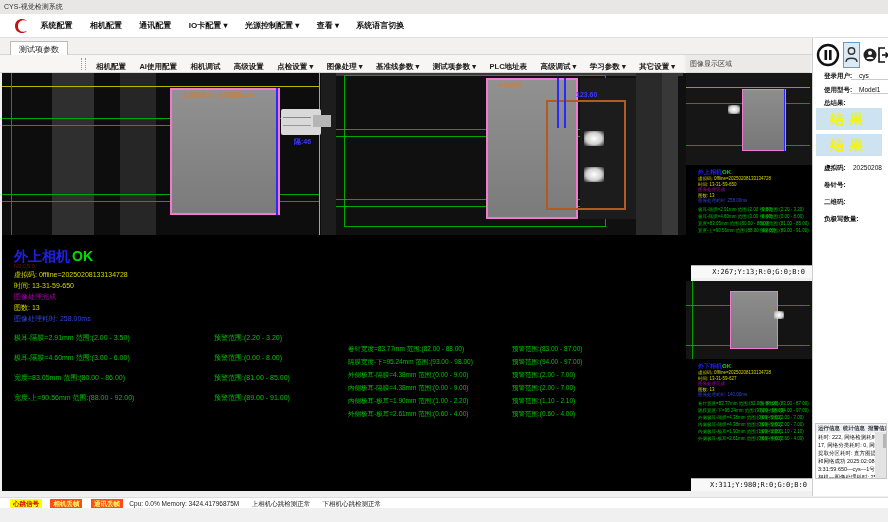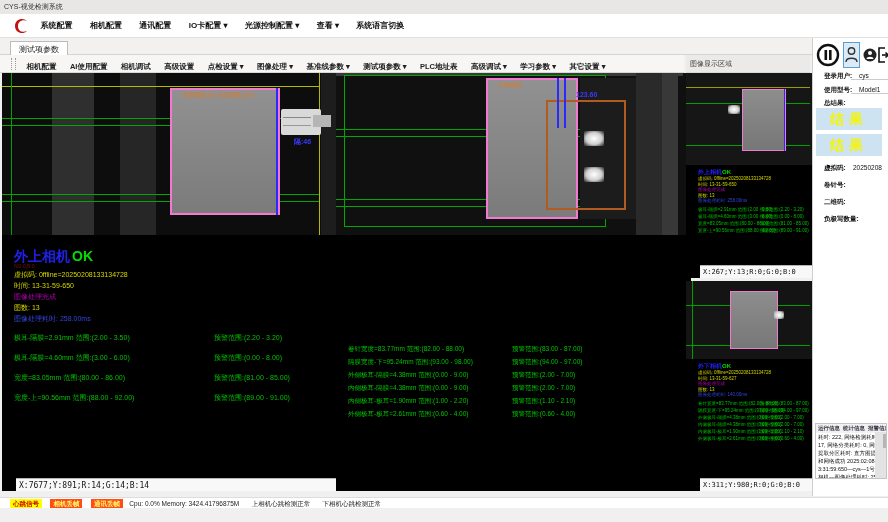--- a/index.html
+++ b/index.html
@@ -3,26 +3,26 @@
 <meta charset="utf-8">
 <style>
   html,body{margin:0;padding:0;}
   body{width:888px;height:522px;background:#f0f0f0;font-family:"Liberation Sans",sans-serif;overflow:hidden;position:relative;}
   .abs{position:absolute;padding-left:8px;}
   .titlebar{left:0;top:0;width:888px;height:14px;background:#e9e7e5;color:#333;font-size:7px;line-height:14px;padding-left:4px;box-sizing:border-box;}
   .menubar{left:0;top:14px;width:888px;height:24px;background:#ffffff;border-bottom:1px solid #e0e0e0;box-sizing:border-box;}
   .menu-item{display:inline-block;font-size:8px;font-weight:bold;color:#111;line-height:24px;margin-right:13px;cursor:default;}
   .tabrow{left:0;top:38px;width:812px;height:17px;background:#f2f1f0;border-bottom:1px solid #d5d5d5;box-sizing:border-box;}
   .tab{display:inline-block;margin-left:2px;margin-top:2px;padding:0 8px;height:15px;line-height:15px;font-size:8px;background:#ffffff;border:1px solid #bbb;border-bottom:none;color:#222;}
-  .toolbar{left:0;top:55px;width:684px;height:18px;background:#f7f6f5;border-bottom:1px solid #d8d8d8;box-sizing:border-box;white-space:nowrap;overflow:hidden;}
+  .toolbar{left:0;top:55px;width:684px;height:18px;background:#f7f6f5;border-bottom:1px solid #d8d8d8;box-sizing:border-box;white-space:nowrap;overflow:hidden;text-align:right;}
   .tool-item{display:inline-block;font-size:7.5px;font-weight:bold;color:#222;line-height:18px;margin-right:9px;}
   .grip{display:inline-block;width:3px;height:12px;margin:3px 6px 0 3px;border-left:1px dotted #999;border-right:1px dotted #999;vertical-align:top;}
   .thumbhdr{left:686px;top:55px;width:124px;height:18px;background:#eceae8;border-bottom:1px solid #d8d8d8;font-size:7px;color:#444;line-height:18px;padding-left:4px;box-sizing:border-box;}
   .panel{background:#000;}
-  .statusline{position:absolute;left:14px;bottom:0;width:100%;height:13px;background:#f8f8f8;border-top:1px solid #b5b5b5;font-family:"DejaVu Sans Mono",monospace;font-size:8px;color:#111;line-height:13px;padding-left:3px;box-sizing:border-box;}
+  .statusline{position:absolute;left:5px;bottom:0;width:100%;height:13px;background:#f8f8f8;border-top:1px solid #b5b5b5;font-family:"DejaVu Sans Mono",monospace;font-size:8px;color:#111;line-height:13px;padding-left:3px;box-sizing:border-box;text-align:center;}
   .hline{position:absolute;height:1px;}
   .vline{position:absolute;width:1px;}
   .cellbox{position:absolute;border:2px solid #f07ad0;background:linear-gradient(180deg,#919191,#7b7b7b);box-sizing:border-box;}
   .cam-title{font-size:14px;font-weight:bold;line-height:14px;white-space:nowrap;}
   .t-blue{color:#2020ee;} .t-ok{color:#00dd00;margin-left:2px;}
   .ln{font-size:7px;line-height:11px;white-space:nowrap;}
   .c-yel{color:#d6d600;} .c-pur{color:#b400b4;} .c-blu{color:#3344dd;} .c-mar{color:#7a1010;font-size:5px;line-height:6px;} .c-grn{color:#00c400;}
   .mrow{position:relative;white-space:nowrap;}
   .mrow .m{position:absolute;left:0;} .mrow .w{position:absolute;}
   .sidebar{left:812px;top:38px;width:76px;height:458px;background:#ffffff;border-left:1px solid #cfcfcf;box-sizing:border-box;}
@@ -134,21 +134,20 @@
       </div>
     <div class="mrow" style="height:20px;">
         <span class="m">宽度=83.05mm 范围:(80.00 - 86.00)</span>
         <span class="w" style="left:200px;">预警范围:(81.00 - 85.00)</span>
       </div>
     <div class="mrow" style="height:20px;">
         <span class="m">宽度-上=90.56mm 范围:(88.00 - 92.00)</span>
         <span class="w" style="left:200px;">预警范围:(89.00 - 91.00)</span>
       </div>
   </div>
-  <div class="statusline">X:7677;Y:891;R:14;G:14;B:14</div>
 </div>
 
 <div class="abs panel" style="left:336px;top:73px;width:347px;height:418px;">
   <div class="abs" style="left:0;top:0;width:347px;height:162px;background:#101010;overflow:hidden;">
     <div class="hline" style="left:0;top:0;width:347px;height:3px;background:#3a3a3a;"></div>
     <div class="abs" style="left:300px;top:0;width:18px;height:162px;background:#2a2a2a;"></div>
     <div class="abs" style="left:326px;top:0;width:8px;height:162px;background:#383838;"></div>
     <div class="abs" style="left:8px;top:2px;width:262px;height:152px;border:1px solid #00a800;box-sizing:border-box;"></div>
     <div class="hline" style="left:0;top:56px;width:300px;background:#00a800;"></div>
     <div class="hline" style="left:0;top:63px;width:300px;background:#00a800;"></div>

